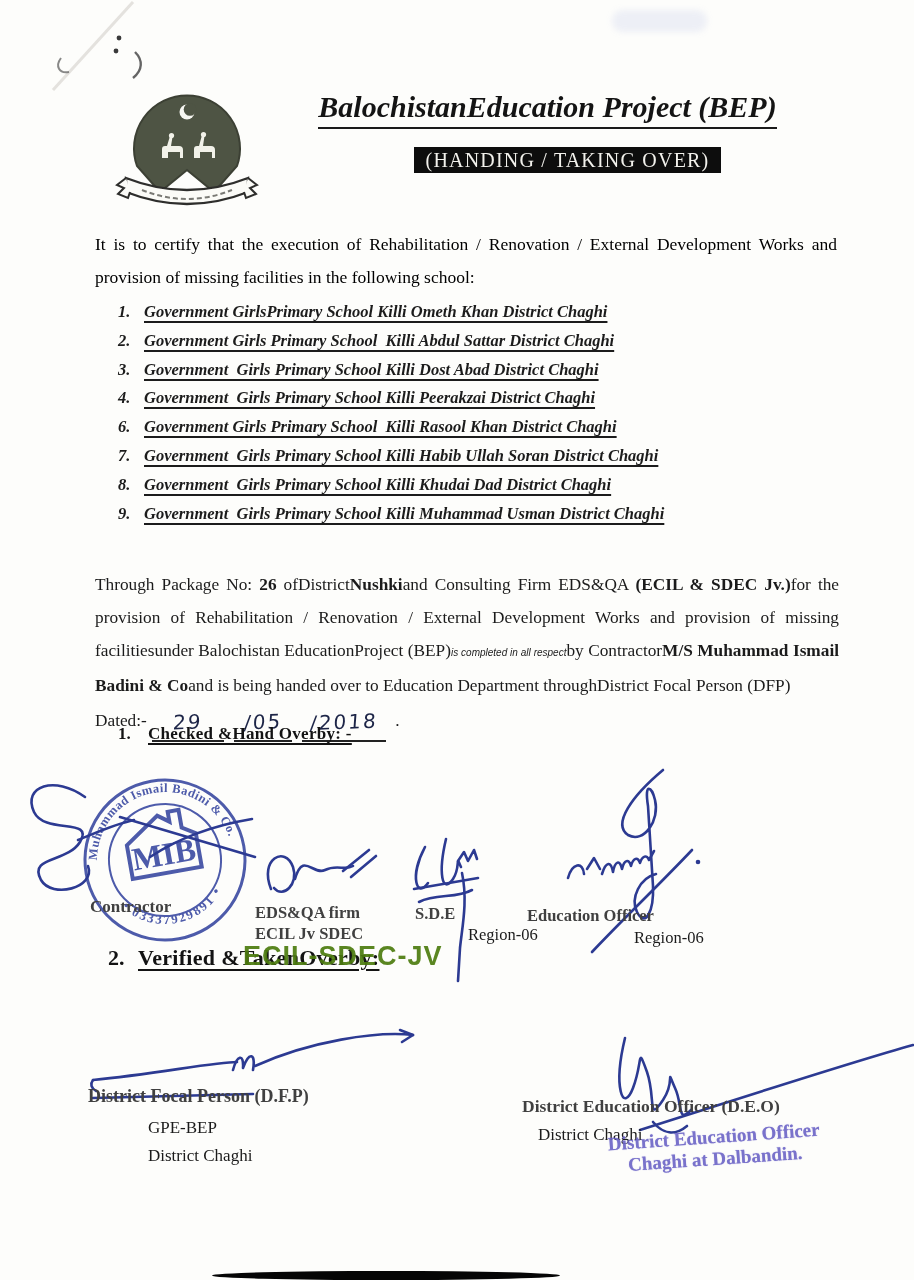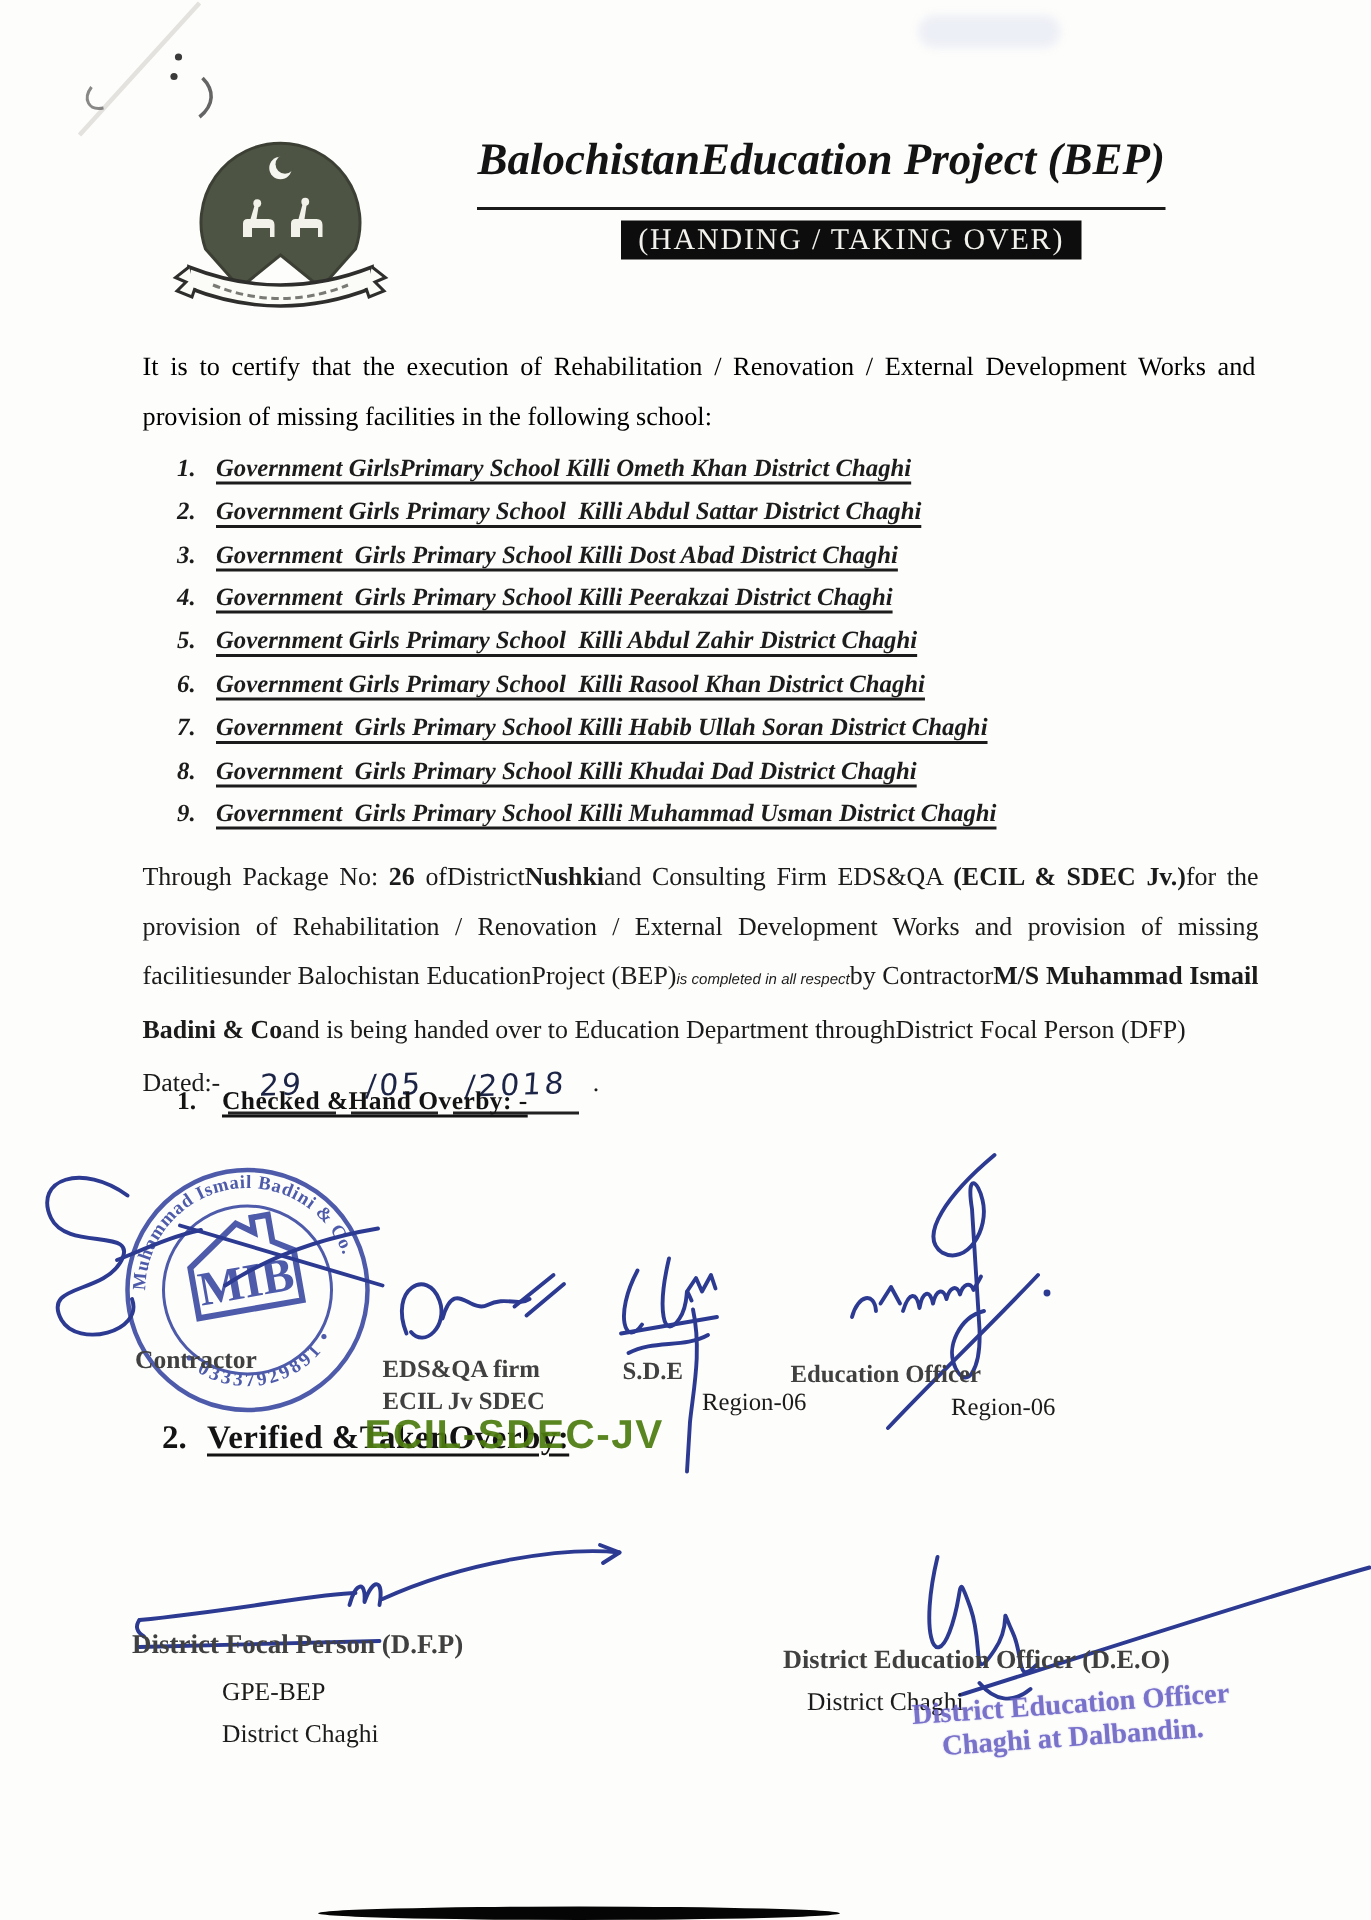--- a/index.html
+++ b/index.html
@@ -8,21 +8,21 @@
     background:#fdfdfb; overflow:hidden;
     font-family:"Liberation Serif", serif; color:#1c1c1c;
   }
   .abs { position:absolute; }
 
   
   .doc-title {
     left:295px; top:90px; width:505px; text-align:center;
     font-size:30px; font-weight:bold; font-style:italic; color:#141414;
   }
-  .doc-title span { display:inline-block; border-bottom:2.5px solid #1a1a1a; padding-bottom:14px; }
+  .doc-title span { display:inline-block; border-bottom:2.5px solid #1a1a1a; padding-bottom:3px; }
   .banner-box {
     left:414px; top:147px; width:307px; height:26px; background:#0d0d0d;
     color:#f2f1ec; font-size:20px; letter-spacing:1.2px; line-height:27px;
     text-align:center; font-weight:500;
   }
 
   
   .intro {
     left:95px; top:228px; width:742px; font-size:17.5px; line-height:33px;
     text-align:justify; color:#000000; margin:0;
@@ -112,21 +112,20 @@
   </div>
   <div class="abs banner-box">(HANDING / TAKING OVER)</div>
 
   <p class="abs intro">It is to certify that the execution of Rehabilitation / Renovation / External Development Works and provision of missing facilities in the following school:</p>
 
   <div class="abs schools">
     <div class="school-row"><span class="school-no">1.</span><span class="school-name">Government GirlsPrimary School Killi Ometh Khan District Chaghi</span></div>
     <div class="school-row"><span class="school-no">2.</span><span class="school-name">Government Girls Primary School  Killi Abdul Sattar District Chaghi</span></div>
     <div class="school-row"><span class="school-no">3.</span><span class="school-name">Government  Girls Primary School Killi Dost Abad District Chaghi</span></div>
     <div class="school-row"><span class="school-no">4.</span><span class="school-name">Government  Girls Primary School Killi Peerakzai District Chaghi</span></div>
-    <div class="school-row"><span class="school-no">5.</span><span class="school-name">Government Girls Primary School  Killi Abdul Zahir District Chaghi</span></div>
     <div class="school-row"><span class="school-no">6.</span><span class="school-name">Government Girls Primary School  Killi Rasool Khan District Chaghi</span></div>
     <div class="school-row"><span class="school-no">7.</span><span class="school-name">Government  Girls Primary School Killi Habib Ullah Soran District Chaghi</span></div>
     <div class="school-row"><span class="school-no">8.</span><span class="school-name">Government  Girls Primary School Killi Khudai Dad District Chaghi</span></div>
     <div class="school-row"><span class="school-no">9.</span><span class="school-name">Government  Girls Primary School Killi Muhammad Usman District Chaghi</span></div>
   </div>
 
   <p class="abs bodytext"><span>Through Package No: </span><b>26 </b><span>ofDistrict</span><b>Nushki</b><span>and Consulting Firm EDS&amp;QA </span><b>(ECIL &amp; SDEC Jv.)</b><span>for the provision of Rehabilitation / Renovation / External Development Works and provision of missing facilitiesunder Balochistan EducationProject (BEP)</span><span class="small">is completed in all respect</span><span>by Contractor</span><b>M/S Muhammad Ismail Badini &amp; Co</b><span>and is being handed over to Education Department throughDistrict Focal Person (DFP) </span>
     <span class="date-line"><span>Dated:-</span><span class="slot w70"><i class="hw">29</i></span><span class="slot w60"><i class="hw">/05</i></span><span class="slot w85"><i class="hw">/2018</i></span> <span>.</span></span>
   </p>
 

